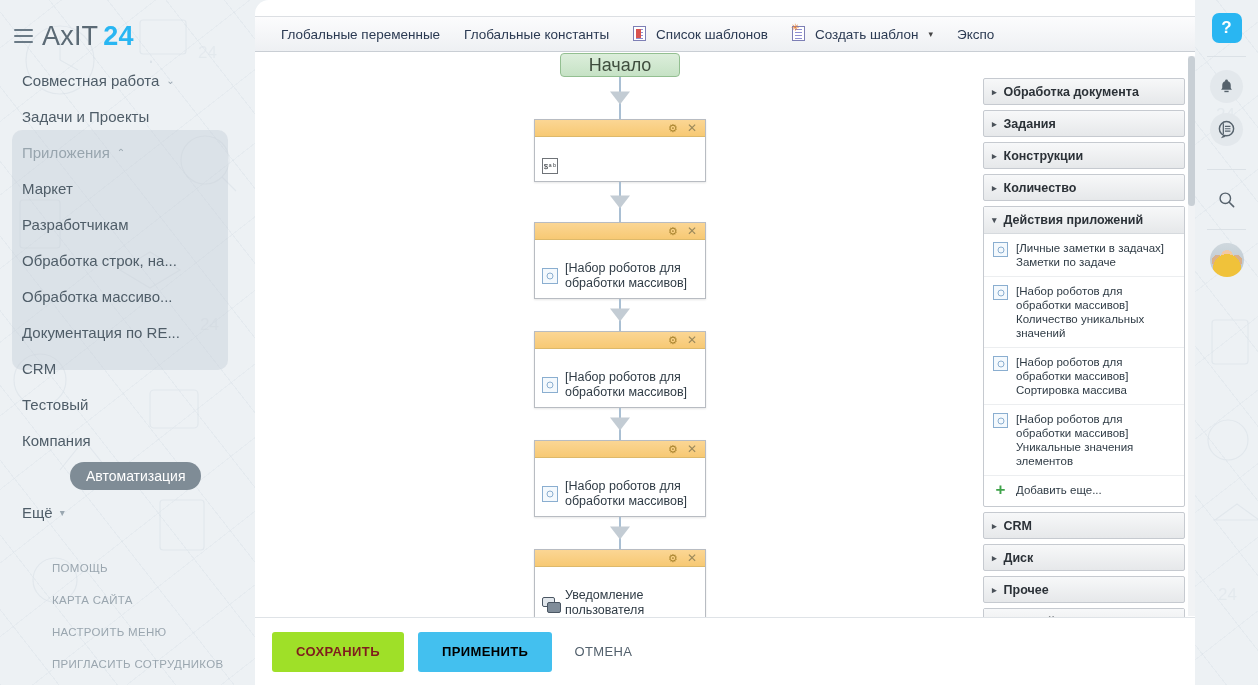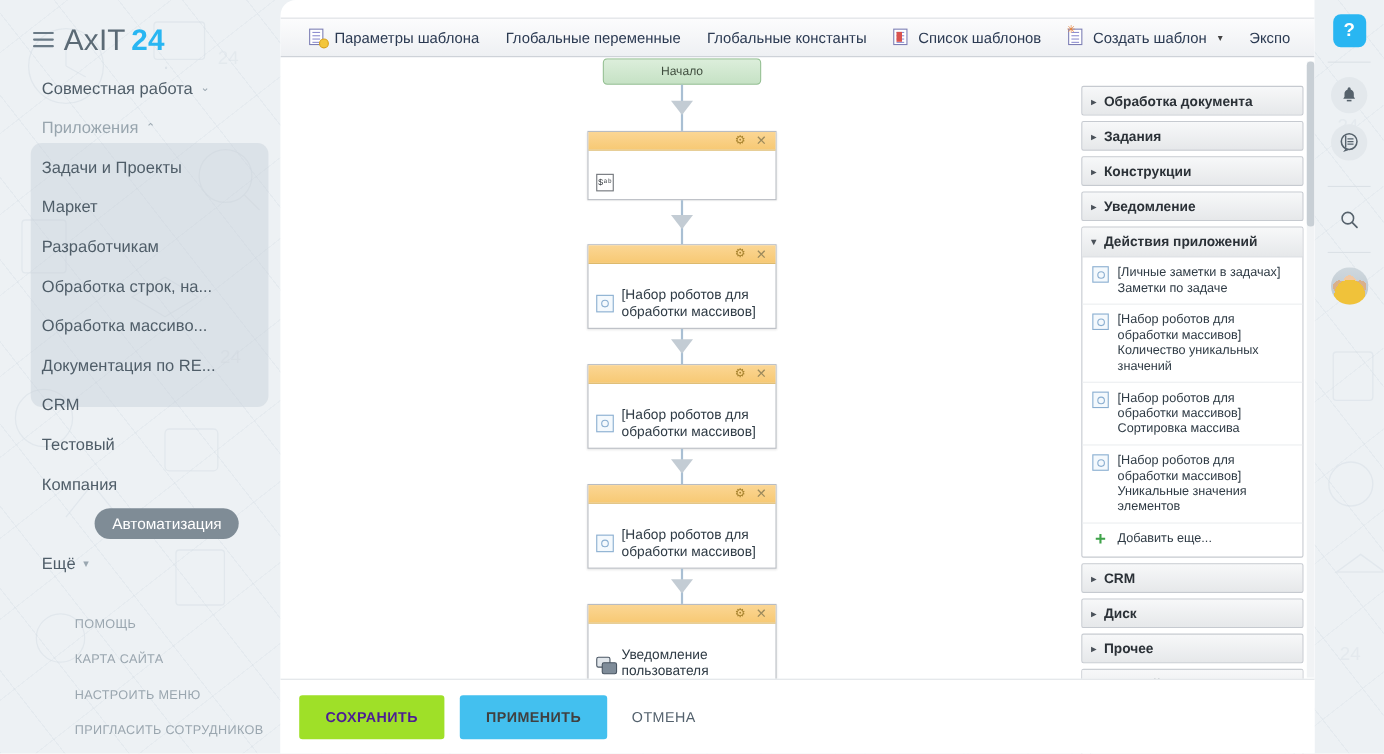--- a/index.html
+++ b/index.html
@@ -21,21 +21,21 @@
       radial-gradient(circle at 58% 41%, rgba(205,214,222,.45) 0 1px, transparent 1.4px),
       radial-gradient(circle at 77% 62%, rgba(205,214,222,.45) 0 1px, transparent 1.4px),
       repeating-linear-gradient(52deg, rgba(210,219,227,.30) 0 1px, transparent 1px 46px),
       repeating-linear-gradient(-38deg, rgba(210,219,227,.25) 0 1px, transparent 1px 58px);
     pointer-events: none;
   }
   .doodle-shapes { position:absolute; inset:0; opacity:.5; pointer-events:none; }
 
   
   #sidebar {
-    position: absolute; left: 16px; top: 0; width: 255px; height: 685px;
+    position: absolute; left: 0; top: 0; width: 255px; height: 685px;
     z-index: 3;
   }
   .logo-row {
     display: flex; align-items: center; gap: 9px;
     padding: 20px 0 0 14px; height: 52px;
   }
   .burger { display:flex; flex-direction:column; justify-content:center; gap:4px; width:19px; cursor:pointer; }
   .burger i { display:block; height:2px; background:#6a7a86; border-radius:1px; }
   .logo-text { font-size: 27px; color:#5b6a75; letter-spacing:.2px; font-weight:400; }
   .logo-24 { color:#29b6f2; font-weight:700; margin-left:5px; }
@@ -118,25 +118,25 @@
 
   
   #canvas {
     position:absolute; left:0; top:53px; width:940px; height:574px;
     background:#ffffff; overflow:hidden;
   }
 
   
   .flow { position:absolute; left:275px; top:0; width:180px; }
   .term-node {
-    width: 144px; height: 24px; margin: 0 auto;
+    width: 120px; height: 24px; margin: 0 auto;
     background: linear-gradient(#dceedb,#c6e2c5);
     border:1px solid #93bf91; border-radius:4px;
     display:flex; align-items:center; justify-content:center;
-    font-size:11px; color:#3f4d3e;
+    font-size:18px; color:#3f4d3e;
   }
   .conn { width:2px; background:#a9bfd3; margin:0 auto; position:relative; }
   .conn::after{
     content:""; position:absolute; left:50%; top:50%;
     transform: translate(-50%,-50%);
     width:0;height:0;
     border-left:10px solid transparent; border-right:10px solid transparent;
     border-top:13px solid #c3ccd4;
   }
   .act-node {
@@ -210,22 +210,22 @@
     position:absolute; left:255px; bottom:0; width:940px; height:68px;
     background:#fff; border-top:1px solid #dfe3e7;
     display:flex; align-items:center; gap:14px; padding-left:17px;
     z-index:7;
   }
   .btn {
     border:0; border-radius:3px; cursor:pointer;
     font-size:13px; font-weight:bold; letter-spacing:.4px;
     padding: 0 24px; height:40px; display:flex; align-items:center; justify-content:center;
   }
-  .btn-save { background:#9fe028; color:#4c1d95; }
-  .btn-apply { background:#43c0ef; color:#404040; }
+  .btn-save { background:#9fe028; color:#7f1d1d; }
+  .btn-apply { background:#43c0ef; color:#000000; }
   .btn-cancel { background:transparent; color:#53616d; font-weight:normal; padding-left:8px; }
 
   
   #rail {
     position:absolute; right:0; top:0; width:63px; height:685px; z-index:6;
   }
   .rail-inner { display:flex; flex-direction:column; align-items:center; padding-top:13px; }
   .help-btn {
     width:30px; height:30px; border-radius:7px; background:#29b6f2;
     display:flex; align-items:center; justify-content:center;
@@ -298,26 +298,26 @@
     </span>
   </div>
 
   <div class="nav">
     <div class="nav-group-bg"></div>
 
     <div class="nav-item">
       <span>Совместная работа</span>
       <span class="caret">⌄</span>
     </div>
+    <div class="nav-item">
+      <span>Задачи и Проекты</span>
+    </div>
     <div class="nav-item dim">
       <span>Приложения</span>
       <span class="caret">⌃</span>
-    </div>
-    <div class="nav-item">
-      <span>Задачи и Проекты</span>
     </div>
     <div class="nav-item">
       <span>Маркет</span>
     </div>
     <div class="nav-item">
       <span>Разработчикам</span>
     </div>
     <div class="nav-item">
       <span>Обработка строк, на...</span>
     </div>
@@ -349,27 +349,20 @@
       <div class="nav-foot-item">КАРТА САЙТА</div>
       <div class="nav-foot-item">НАСТРОИТЬ МЕНЮ</div>
       <div class="nav-foot-item">ПРИГЛАСИТЬ СОТРУДНИКОВ</div>
     </div>
   </div>
 </div>
 
 <div id="content">
 
   <div id="toolbar">
-    <div class="tb-item">
-      <span class="ico">
-        <span class="ico-doc"></span>
-          <span class="ico-gear-sm"></span>
-      </span>
-      <span>Параметры шаблона</span>
-    </div>
     <div class="tb-item">
       <span>Глобальные переменные</span>
     </div>
     <div class="tb-item">
       <span>Глобальные константы</span>
     </div>
     <div class="tb-item">
       <span class="ico">
         <span class="ico-doc ico-doc-red"></span>
       </span>
@@ -479,21 +472,21 @@
     <div class="acc-header">
       <span class="tri">▸</span>
       <span>Задания</span>
     </div>
     <div class="acc-header">
       <span class="tri">▸</span>
       <span>Конструкции</span>
     </div>
     <div class="acc-header">
       <span class="tri">▸</span>
-      <span>Уведомление</span>
+      <span>Количество</span>
     </div>
 
     <div class="acc-open-wrap">
       <div class="acc-header">
         <span class="tri">▾</span>
         <span>Действия приложений</span>
       </div>
       <div class="acc-list">
         <div class="acc-row">
           <span class="acc-ico node-ico">

